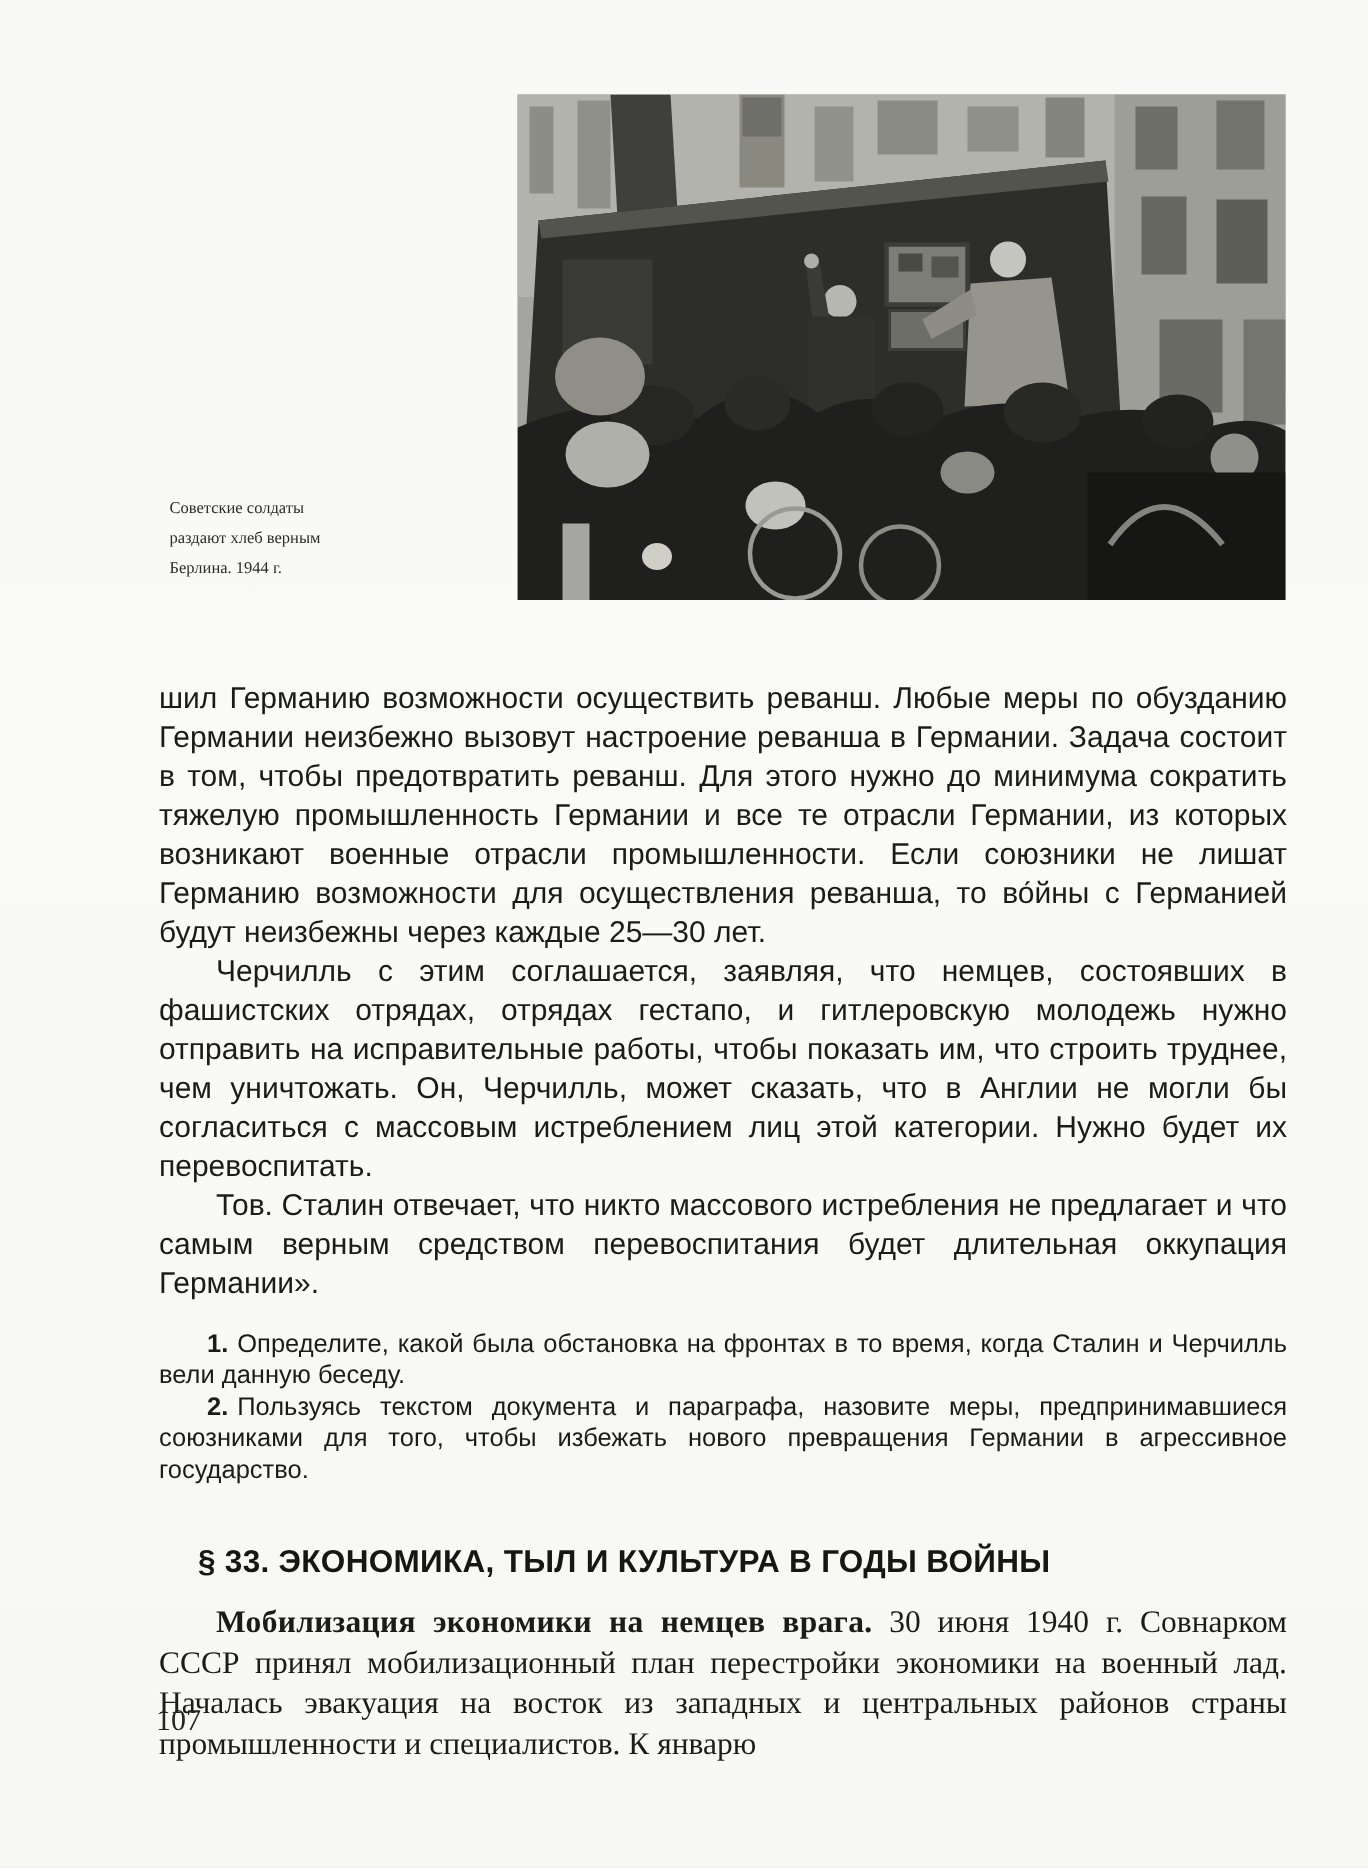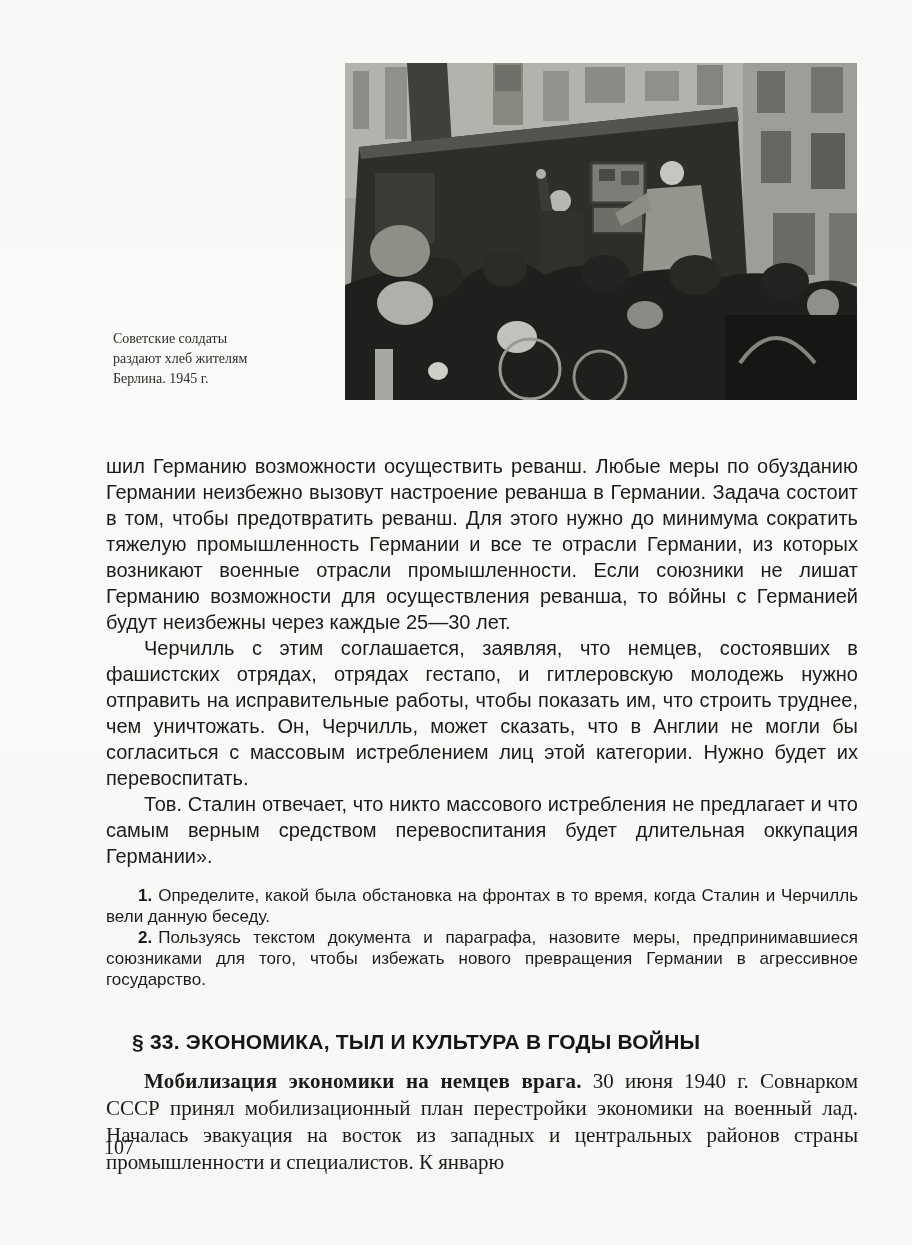--- a/index.html
+++ b/index.html
@@ -17,21 +17,21 @@
   }
   .photo {
     position: absolute; left: 345px; top: 63px;
     width: 512px; height: 337px; margin: 0;
     background: #a9a9a4;
   }
   .photo svg { display: block; width: 100%; height: 100%; }
   .caption {
     position: absolute; left: 113px; top: 329px; width: 225px;
     font-family: "Liberation Serif", serif;
-    font-size: 14px; line-height: 20px; color: #2b2b29;
+    font-size: 11px; line-height: 20px; color: #2b2b29;
   }
   .textcol { position: absolute; left: 106px; top: 417px; width: 752px; }
   .excerpt p {
     margin: 0;
     font-size: 20px; line-height: 26px;
     text-align: justify; text-indent: 38px;
     color: #1b1b1a;
   }
   .excerpt p.no-indent { text-indent: 0; margin-top: 36px; }
   .questions { margin-top: 16px; }
@@ -133,22 +133,22 @@
         <circle cx="185" cy="306" r="30" fill="none" stroke="#9a9a94" stroke-width="3"></circle>
         <circle cx="255" cy="314" r="26" fill="none" stroke="#8c8c86" stroke-width="3"></circle>
         <rect x="380" y="252" width="132" height="85" fill="#161614"></rect>
         <path d="M395,300 Q430,250 470,300" fill="none" stroke="#84847e" stroke-width="4"></path>
       </g>
     </svg>
   </figure>
 
   <div class="caption">
     <div>Советские солдаты</div>
-    <div>раздают хлеб жителям</div>
-    <div>Берлина. 1945 г.</div>
+    <div>раздают хлеб верным</div>
+    <div>Берлина. 1944 г.</div>
   </div>
 
   <div class="textcol">
 
     <div class="excerpt">
       <p class="no-indent">шил Германию возможности осуществить реванш. Любые меры по обузданию Германии неизбежно вызовут настроение реванша в Германии. Задача состоит в том, чтобы предотвратить реванш. Для этого нужно до минимума сократить тяжелую промышленность Германии и все те отрасли Германии, из которых возникают военные отрасли промышленности. Если союзники не лишат Германию возможности для осуществления реванша, то во́йны с Германией будут неизбежны через каждые 25—30 лет.</p>
       <p>Черчилль с этим соглашается, заявляя, что немцев, состоявших в фашистских отрядах, отрядах гестапо, и гитлеровскую молодежь нужно отправить на исправительные работы, чтобы показать им, что строить труднее, чем уничтожать. Он, Черчилль, может сказать, что в Англии не могли бы согласиться с массовым истреблением лиц этой категории. Нужно будет их перевоспитать.</p>
       <p>Тов. Сталин отвечает, что никто массового истребления не предлагает и что самым верным средством перевоспитания будет длительная оккупация Германии».</p>
     </div>
 

